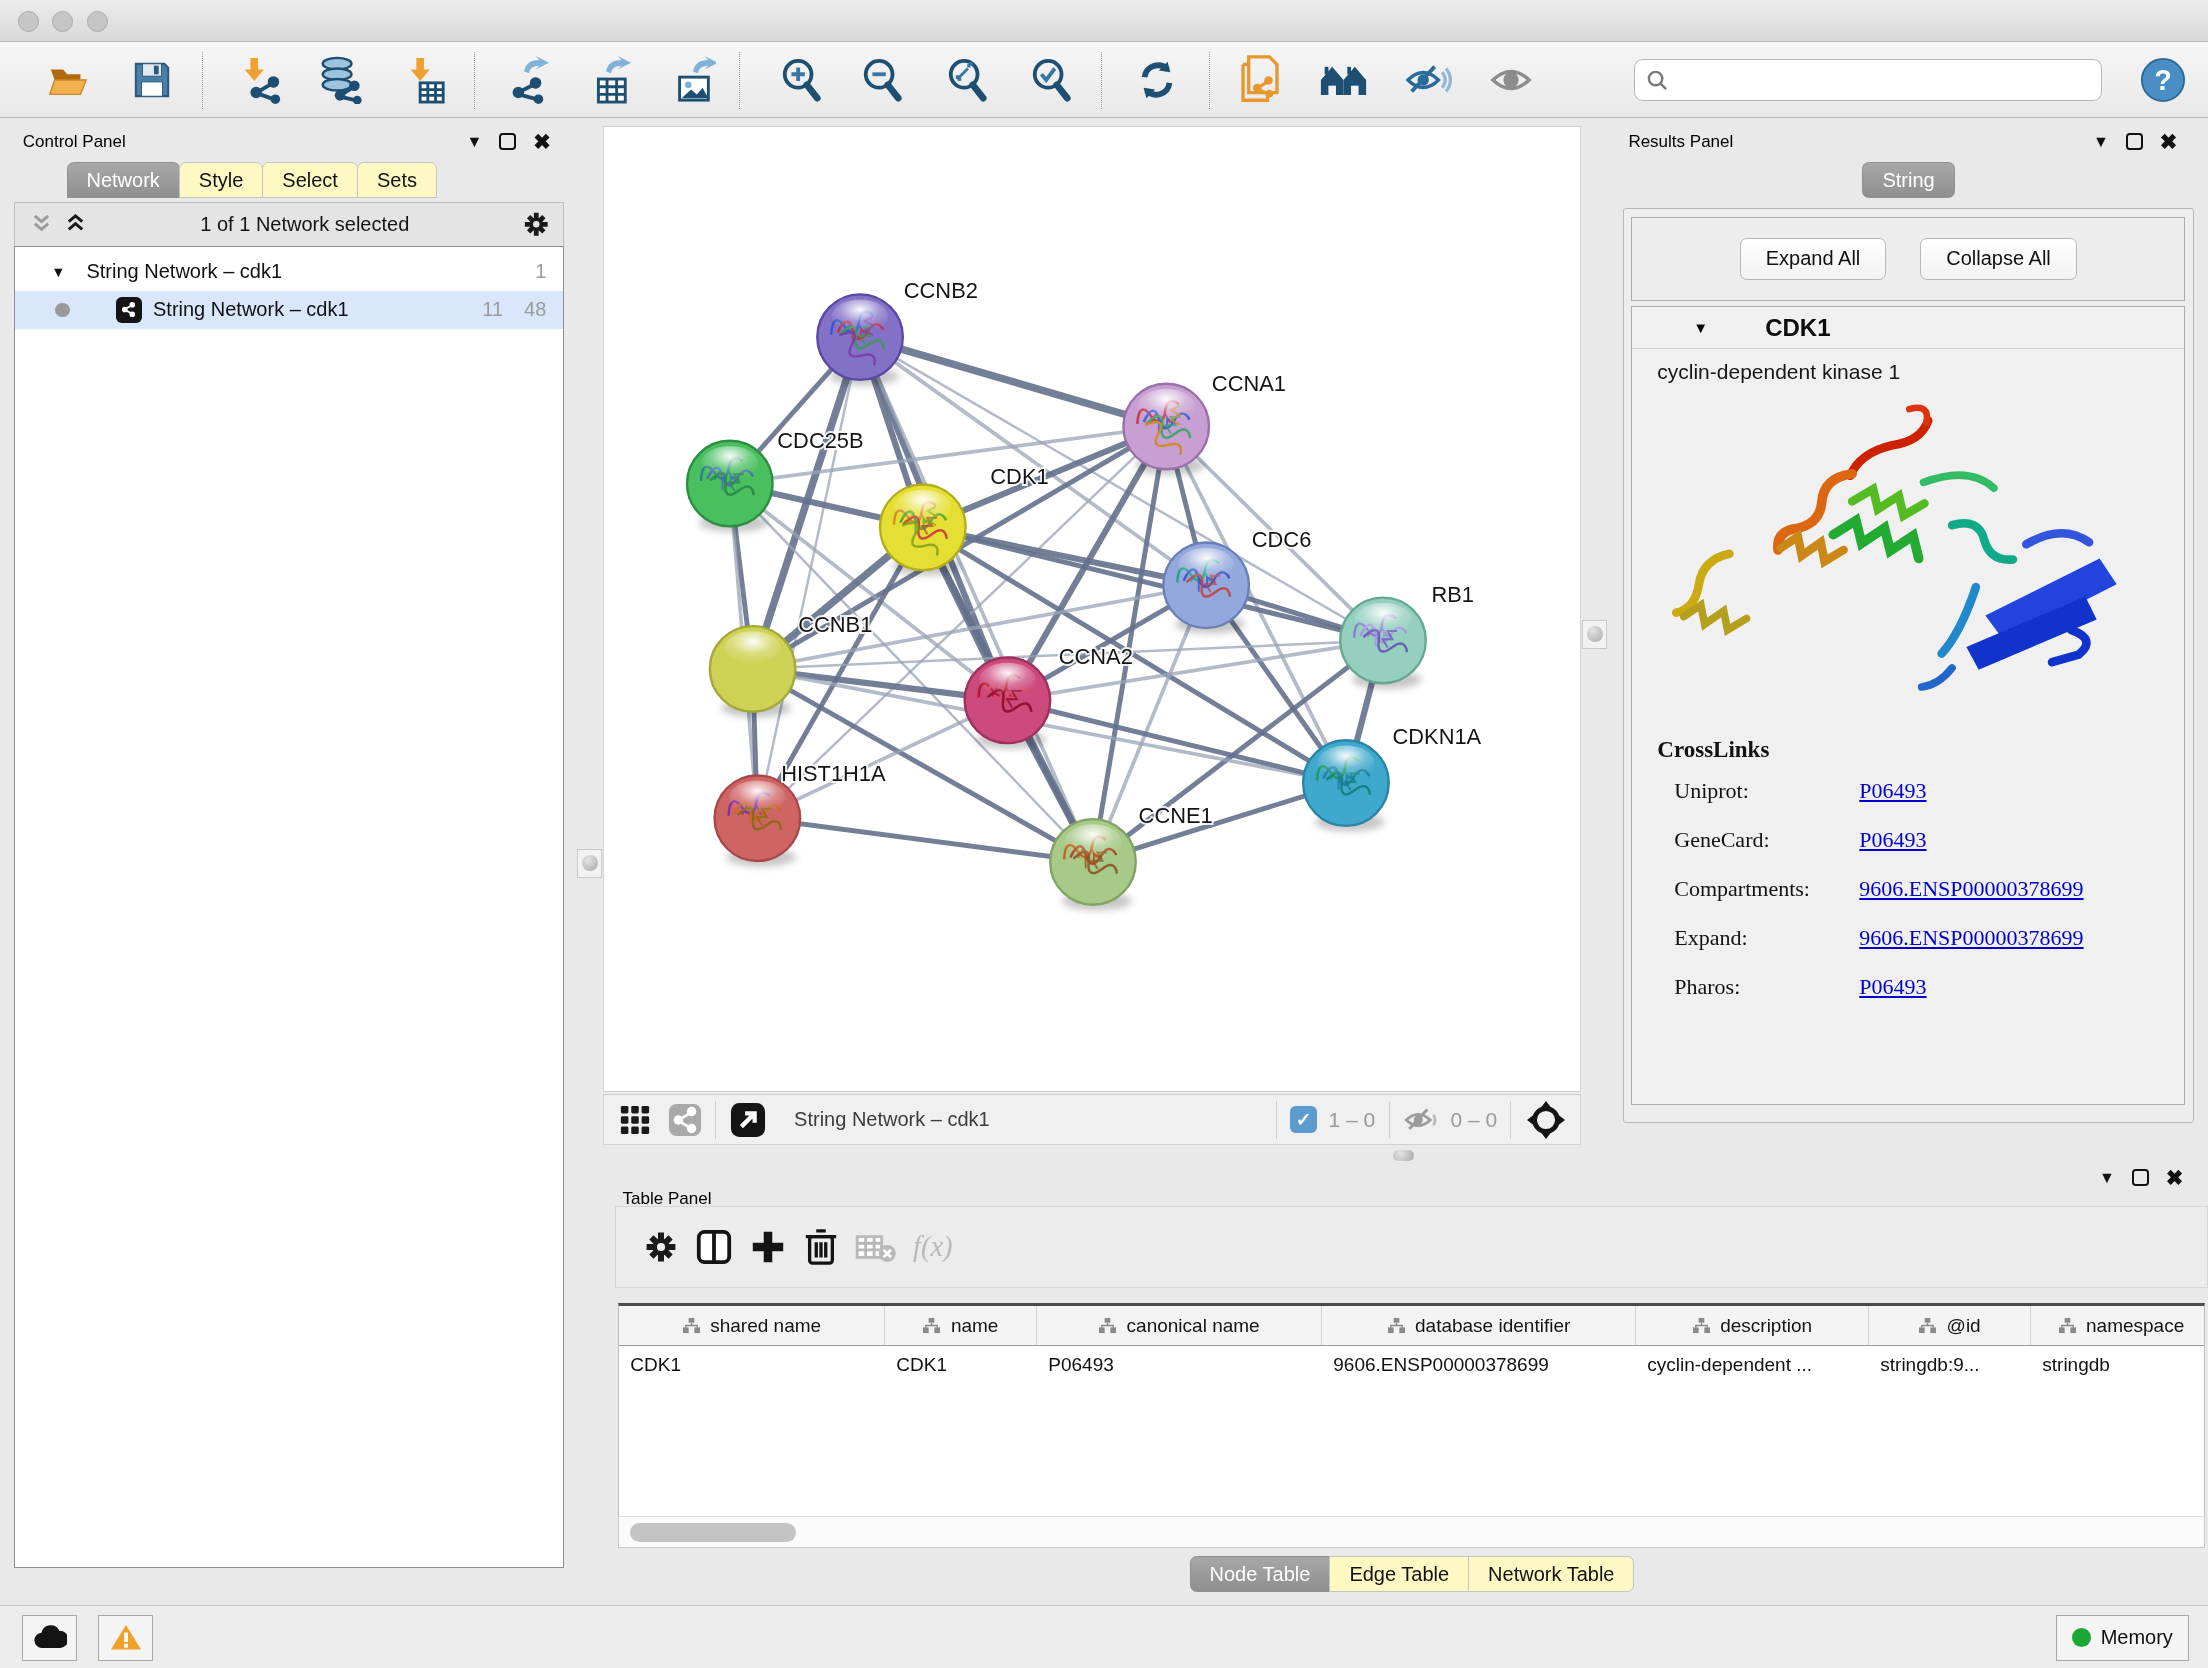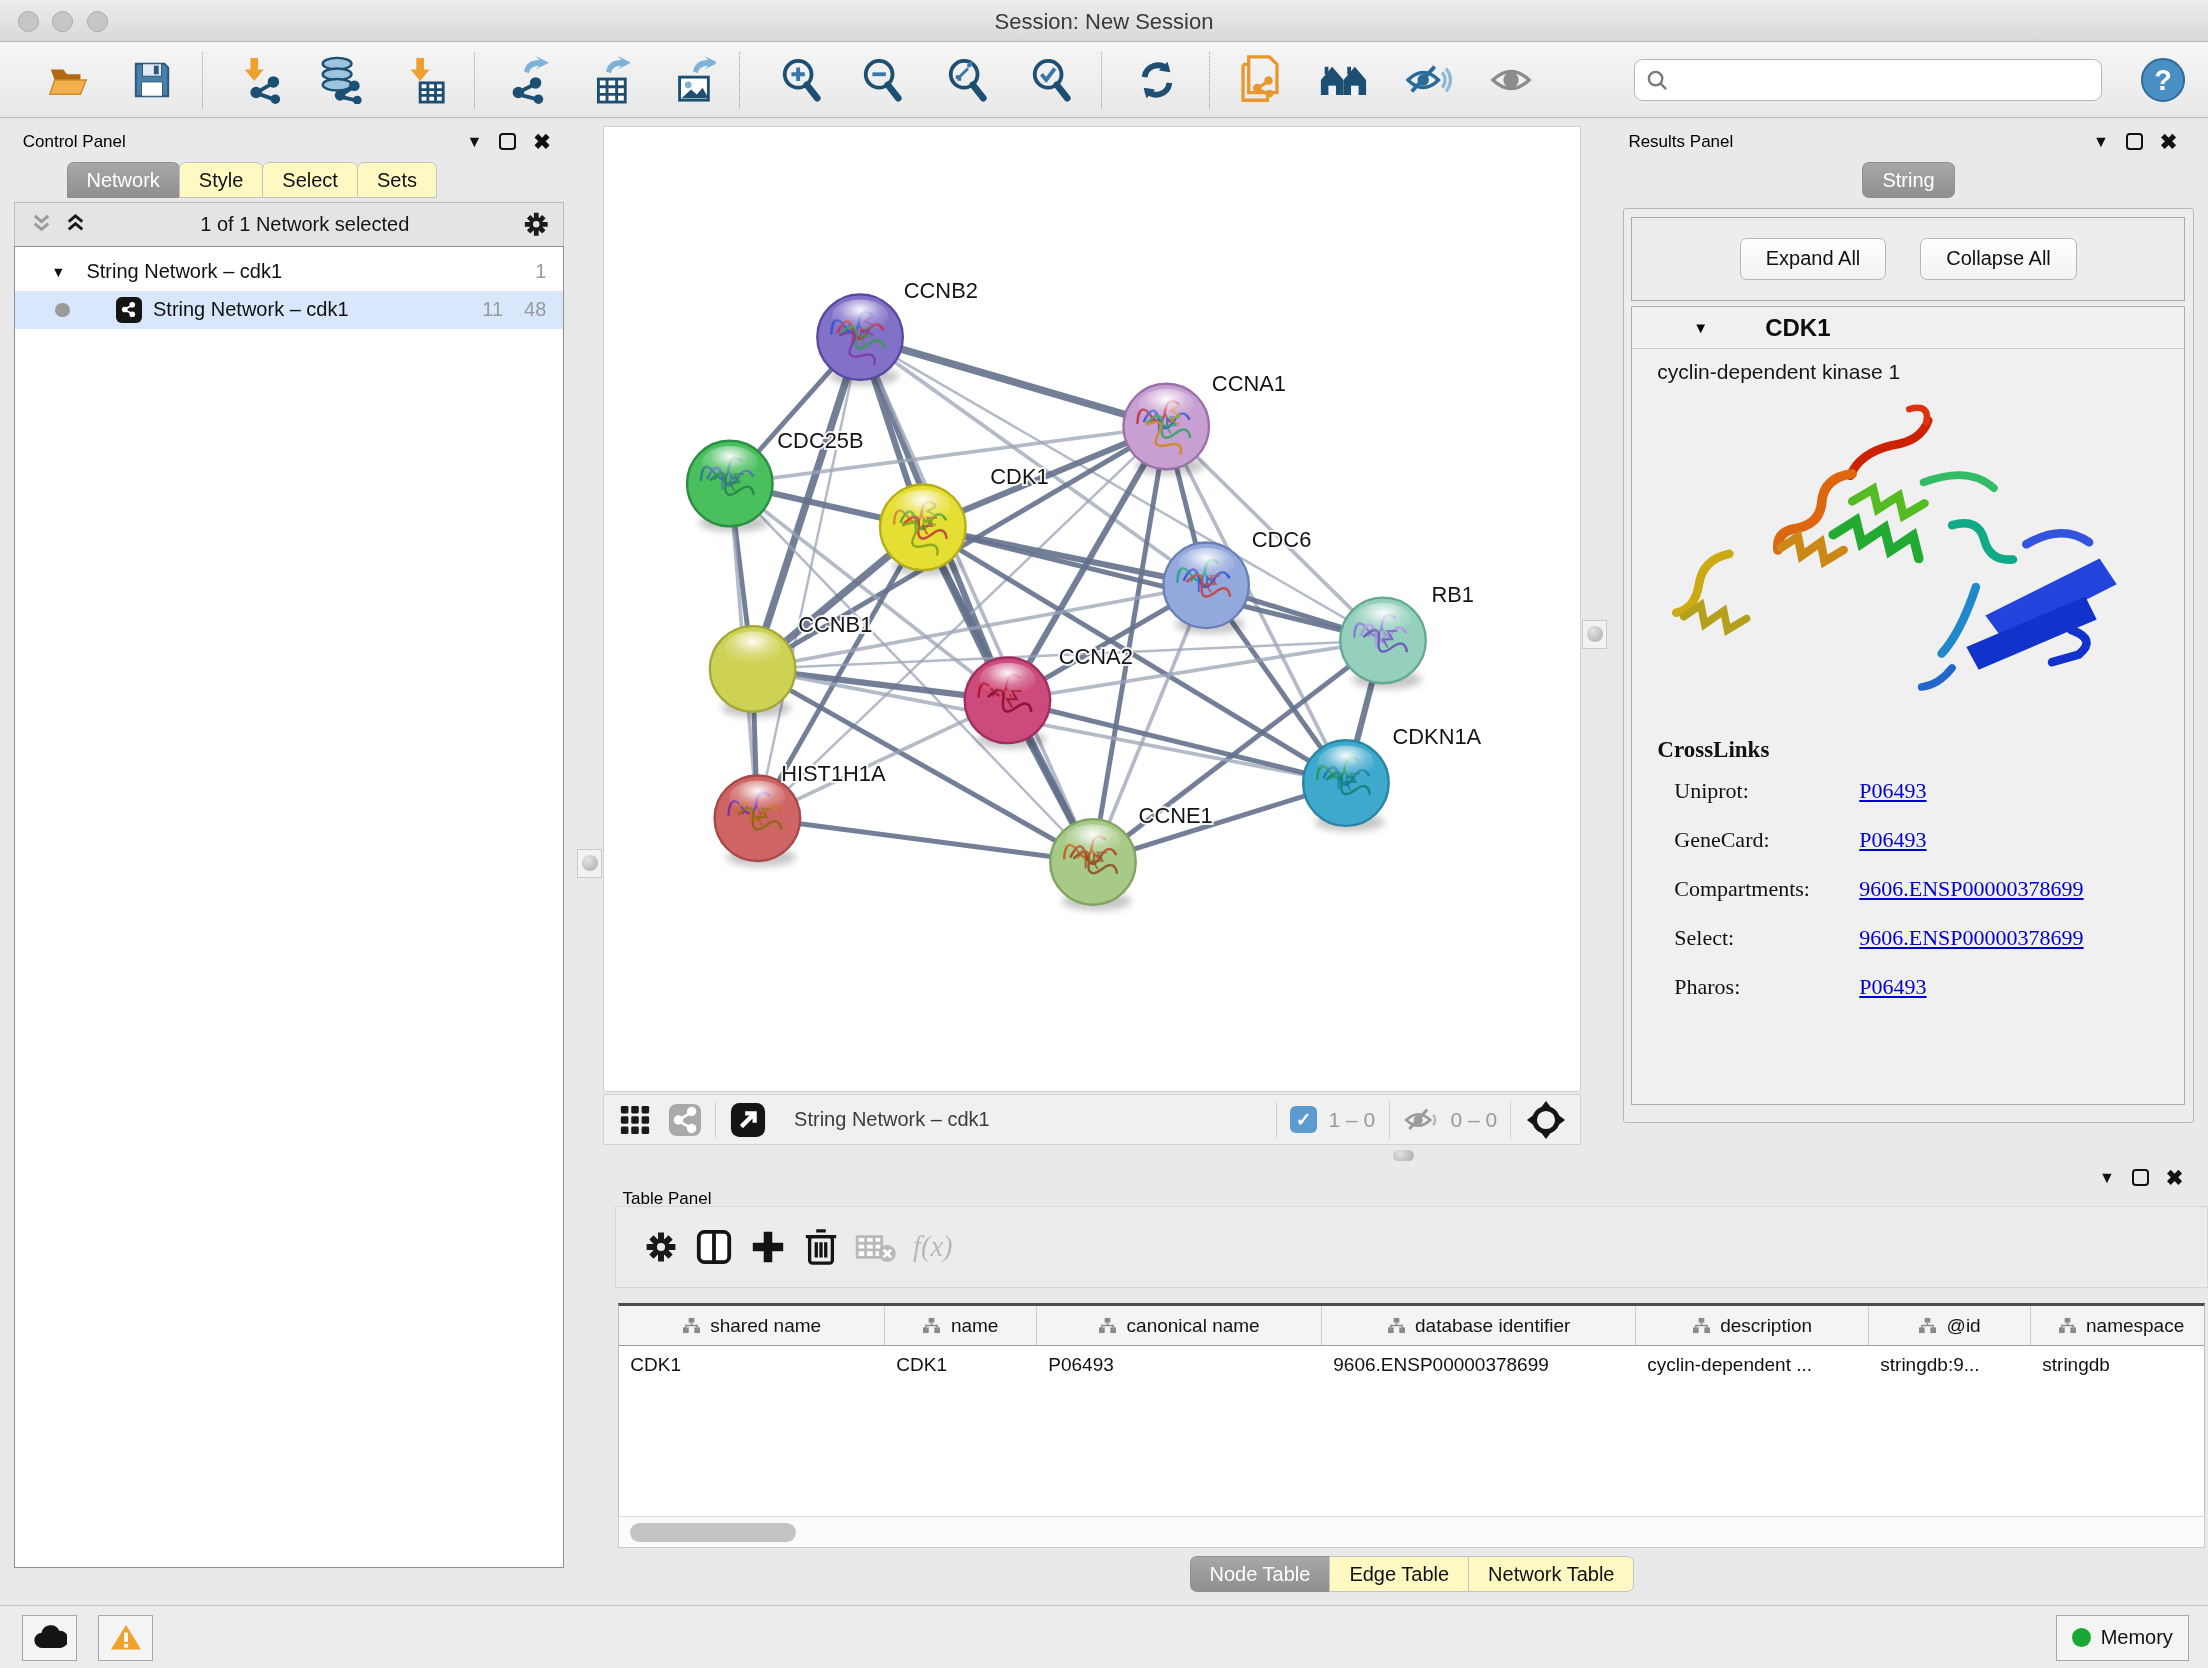--- a/index.html
+++ b/index.html
@@ -132,21 +132,20 @@
 </style>
 </head>
 <body>
 
 <div id="app">
 
   <div class="titlebar">
     <span class="traffic" style="left:18px"></span>
     <span class="traffic" style="left:52px"></span>
     <span class="traffic" style="left:87px"></span>
-    <div class="win-title">Session: New Session</div>
   </div>
 
   <div class="toolbar">
     <div class="tb-slot" style="left:44px">
       <svg width="44" height="44" viewBox="0 0 46 46">
         <path d="M4 12 h13 l4 5 h14 v6 H8 Z" fill="#b26a12"></path>
         <path d="M8 23 h33 l-6 15 H3 Z" fill="#f3b04e" stroke="#c98a28" stroke-width="1.5"></path>
       </svg>
       </div>
     <div class="tb-slot" style="left:127px">
@@ -665,21 +664,21 @@
               </div>
               <div class="cl-row">
                 <span class="cl-label">GeneCard:</span>
                 <span class="cl-link">P06493</span>
               </div>
               <div class="cl-row">
                 <span class="cl-label">Compartments:</span>
                 <span class="cl-link">9606.ENSP00000378699</span>
               </div>
               <div class="cl-row">
-                <span class="cl-label">Select:</span>
+                <span class="cl-label">Expand:</span>
                 <span class="cl-link">9606.ENSP00000378699</span>
               </div>
               <div class="cl-row">
                 <span class="cl-label">Pharos:</span>
                 <span class="cl-link">P06493</span>
               </div>
             </div>
         </div>
       </div>
     </div>

